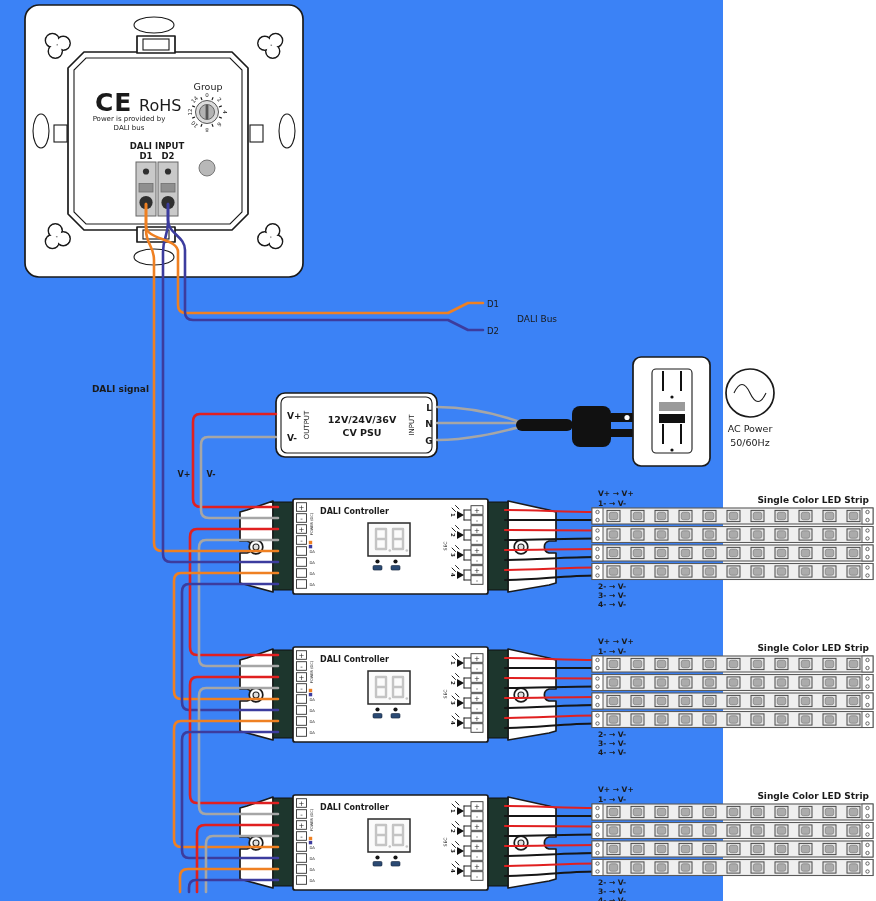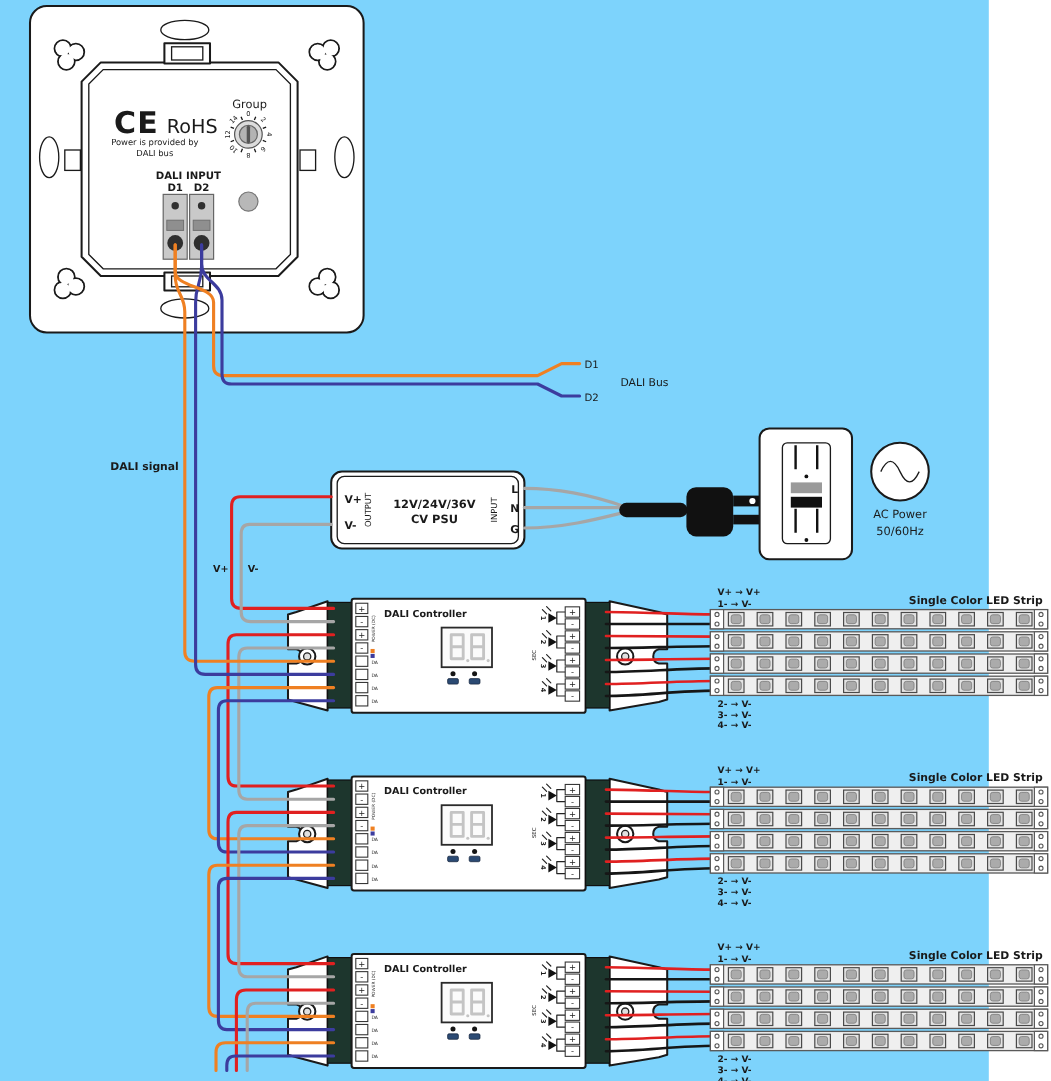--- a/index.html
+++ b/index.html
@@ -1,16 +1,16 @@
 <!DOCTYPE html>
 <html><head>
 <meta charset="utf-8">
 <style>
   html,body{margin:0;padding:0;background:#fff;}
-  .stage{width:824px;height:901px;position:relative;background:#7dd3fc;}
+  .stage{width:723px;height:901px;position:relative;background:#3b82f6;}
   svg{display:block;}
   .t{font-family:"DejaVu Sans","Liberation Sans",sans-serif;fill:#1a1a1a;}
   .ln{fill:#fff;stroke:#1a1a1a;stroke-width:1.7;stroke-linejoin:round;}
   .ln2{fill:none;stroke:#1a1a1a;stroke-width:1.1;}
   .wire{fill:none;stroke-width:2.6;stroke-linecap:round;stroke-linejoin:round;}
   .wire2{fill:none;stroke-width:2.2;stroke-linecap:round;stroke-linejoin:round;}
   .blk{fill:#1d362d;stroke:#101010;stroke-width:1;}
   .scr{fill:#5f7468;stroke:#26302b;stroke-width:0.8;}
   .sq{fill:#fff;stroke:#333;stroke-width:0.9;}
   .seg{fill:none;stroke:#c4c4c4;stroke-width:2.4;stroke-linecap:round;}

